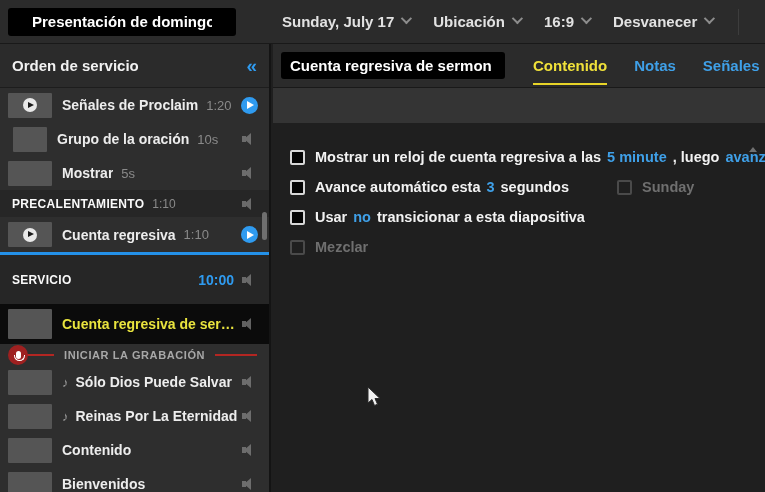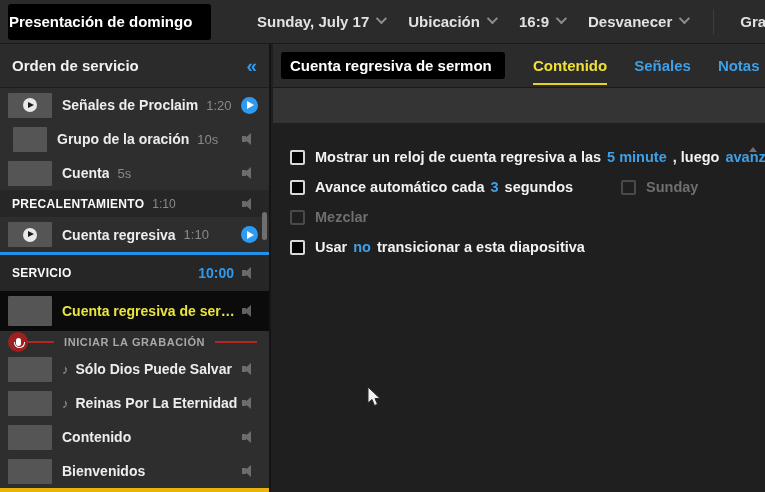--- a/index.html
+++ b/index.html
@@ -9,22 +9,22 @@
     background:#1f1f1f; font-family:"Liberation Sans", sans-serif;
     -webkit-font-smoothing:antialiased; color:#ededed;
   }
   
   .topbar {
     position:absolute; top:0; left:0; right:0; height:44px;
     background:#2b2b2b; border-bottom:1px solid #191919;
     display:flex; align-items:center;
   }
   .title-input {
-    margin-left:8px; width:228px; height:36px; background:#000; color:#fff;
-    border:none; border-radius:3px; padding:0 1px;
+    margin-left:8px; width:228px; height:28px; background:#000; color:#fff;
+    border:none; border-radius:3px; padding:0 24px;
     font-family:"Liberation Sans", sans-serif; font-size:15px; font-weight:bold;
     outline:none;
   }
   .menus { display:flex; align-items:center; margin-left:46px; gap:24px; }
   .menu { display:flex; align-items:center; gap:7px; cursor:default; }
   .menu-label { font-size:15px; font-weight:bold; color:#e2e2e2; white-space:nowrap; }
   .chev {
     width:8px; height:8px; border-right:2px solid #8d8d8d; border-bottom:2px solid #8d8d8d;
     transform:rotate(45deg) translateY(-2px); margin-top:-3px;
   }
@@ -70,21 +70,21 @@
   }
   .spk::after {
     content:""; position:absolute; left:2px; top:0;
     border-right:7px solid #8f8f8f; border-top:6px solid transparent; border-bottom:6px solid transparent;
   }
   
   .row.section { height:27px; background:#262626; }
   .row.section .name { margin-left:4px; font-size:12px; letter-spacing:.3px; color:#fafafa; }
   .row.section .dur { font-size:12px; }
   .row.section .dur.blue { color:#2f9bf0; font-weight:bold; font-size:14px; }
-  .row.servicio { height:36px; }
+  .row.servicio { height:49px; }
   .row.live-divider { border-bottom:3px solid #2491e8; }
   .row.cuenta { height:38px; }
   .row.selected { background:#0b0b0b; height:40px; }
   .row.selected .name { color:#e9e43e; }
   .row.selected .thumb { height:30px; }
   
   .row.record { height:21px; background:#2e2e2e; }
   .rec-circle {
     width:20px; height:20px; border-radius:50%; background:#9e2020; flex:0 0 auto;
     display:flex; align-items:center; justify-content:center; z-index:1;
@@ -224,21 +224,21 @@
       <div class="row media">
         <div class="thumb thumb-photo"></div>
         <span class="name">Grupo de la oración</span>
         <span class="dur">10s</span>
         <span class="grow"></span>
         <span class="spk"></span>
       </div>
 
       <div class="row media">
         <div class="thumb thumb-red"></div>
-        <span class="name">Cuenta</span>
+        <span class="name">Mostrar</span>
         <span class="dur">5s</span>
         <span class="grow"></span>
         <span class="spk"></span>
       </div>
 
       <div class="row section">
         <span class="name">PRECALENTAMIENTO</span>
         <span class="dur">1:10</span>
         <span class="grow"></span>
         <span class="spk"></span>
@@ -309,59 +309,59 @@
     </div>
 
     <div class="sb-thumb" style="top:168px"></div>
   </div>
 
   <div class="main">
     <div class="main-header">
       <input class="item-input" value="Cuenta regresiva de sermon" style="">
       <div class="tabs">
         <div class="tab active">Contenido</div>
+        <div class="tab">Notas</div>
         <div class="tab">Señales</div>
-        <div class="tab">Notas</div>
       </div>
     </div>
 
     <div class="strip"></div>
 
     <div class="content">
       <div class="ct-scroll-up"></div>
 
       <div class="opt-row">
         <span class="cbx"></span>
         <span>Mostrar un reloj de cuenta regresiva a las</span>
         <span class="lnk">5 minute</span>
         <span>, luego</span>
         <span class="lnk">avanzar elemento</span>
       </div>
 
       <div class="opt-row">
         <span class="cbx"></span>
-        <span>Avance automático cada</span>
+        <span>Avance automático esta</span>
         <span class="lnk">3</span>
         <span>segundos</span>
         <span class="repeat-group">
           <span class="cbx disabled"></span>
           <span class="dis-label">Sunday</span>
         </span>
       </div>
 
       <div class="opt-row">
-        <span class="cbx disabled"></span>
-        <span class="dis-label">Mezclar</span>
-      </div>
-
-      <div class="opt-row">
         <span class="cbx"></span>
         <span>Usar</span>
         <span class="lnk">no</span>
         <span>transicionar a esta diapositiva</span>
+      </div>
+
+      <div class="opt-row">
+        <span class="cbx disabled"></span>
+        <span class="dis-label">Mezclar</span>
       </div>
     </div>
   </div>
 
   <div class="cursor">
     <svg width="14" height="21" viewBox="0 0 14 21">
       <polygon points="1,0 1,16 5,12.5 7.5,18.5 10.5,17.2 8,11.5 13,11.5" fill="#f2f2f2" stroke="#2a2a2a" stroke-width="1"></polygon>
     </svg>
   </div>
 

